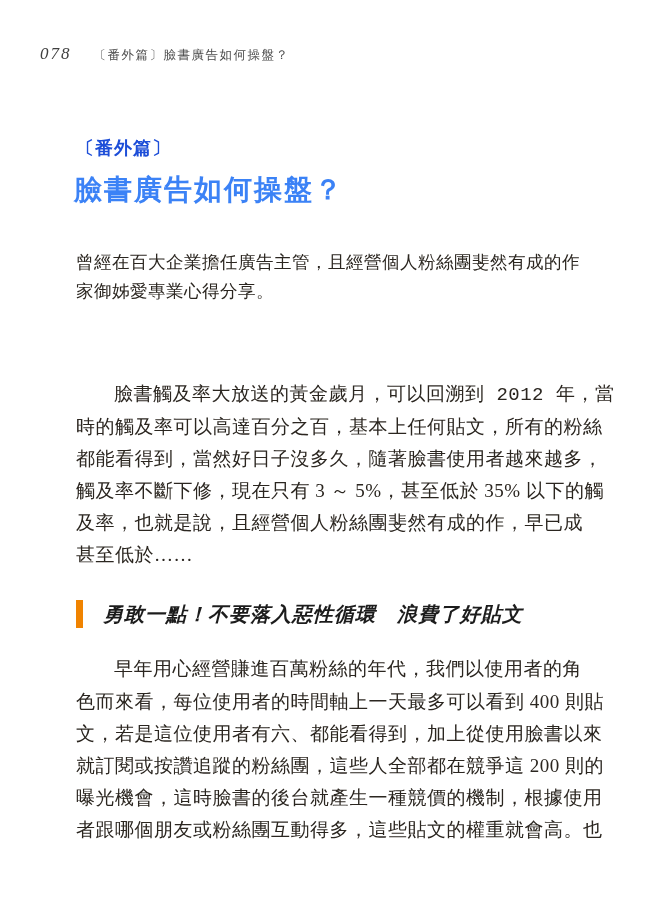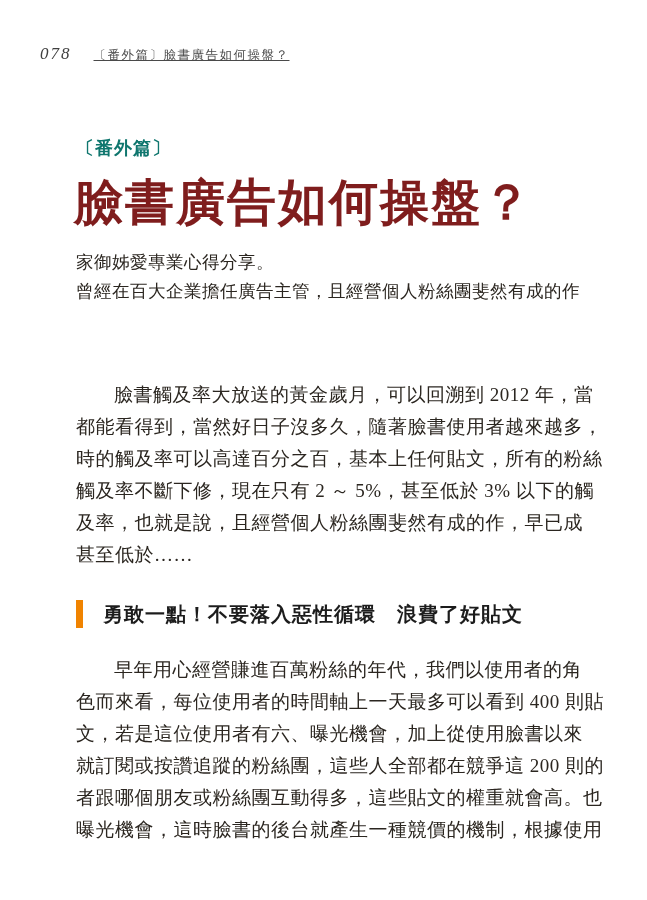--- a/index.html
+++ b/index.html
@@ -33,44 +33,43 @@
     font-style: italic;
     font-size: 17px;
     letter-spacing: 2px;
     color: #3f3f3f;
   }
   .running-title {
     margin-left: 22px;
     font-size: 12.5px;
     letter-spacing: 1.5px;
     color: #4a4a4a;
-    text-decoration: underline;
   }
 
   
   .kicker {
     position: absolute;
     top: 136px;
     left: 76px;
     font-family: "Liberation Sans", "DejaVu Sans", sans-serif;
     font-weight: bold;
     font-size: 18px;
     letter-spacing: 1px;
-    color: #0f766e;
+    color: #1d4ed8;
     text-align: center;
   }
   .article-title {
     position: absolute;
     top: 172px;
     left: 74px;
     font-family: "Liberation Sans", "DejaVu Sans", sans-serif;
     font-weight: bold;
-    font-size: 49px;
+    font-size: 28px;
     letter-spacing: 2px;
-    color: #7f1d1d;
+    color: #3b82f6;
     line-height: 1.25;
   }
 
   
   .lede {
     position: absolute;
     top: 248px;
     left: 76px;
     width: 510px;
     font-size: 17.5px;
@@ -85,21 +84,21 @@
     left: 76px;
     width: 510px;
     font-size: 19px;
     line-height: 32px;
     letter-spacing: 0.5px;
     color: #2b2620;
   }
   .paragraph-1 { top: 379px; }
   .paragraph-2 { top: 654px; }
   .para-line { white-space: nowrap; }
-  .para-line.indent { text-indent: 2em; }
+  .para-line.indent { text-indent: 2em; font-family: Liberation Mono, monospace; }
 
   
   .section-heading {
     position: absolute;
     top: 600px;
     left: 76px;
     display: flex;
     align-items: center;
   }
   .heading-bar {
@@ -109,57 +108,58 @@
     margin-right: 20px;
     flex: 0 0 auto;
   }
   .heading-text {
     font-family: "Liberation Sans", "DejaVu Sans", sans-serif;
     font-weight: bold;
     font-size: 20px;
     letter-spacing: 1px;
     color: #1c1c1c;
     white-space: nowrap;
+    font-style: italic;
   }
 </style>
 </head>
 <body>
 
 <div class="page">
 
   <div class="running-header">
     <span class="page-number">078</span>
     <span class="running-title">〔番外篇〕臉書廣告如何操盤？</span>
   </div>
 
   <div class="kicker">〔番外篇〕</div>
 
   <h1 class="article-title" style="margin:0;">臉書廣告如何操盤？</h1>
 
   <div class="lede">
+    <div class="para-line">曾經在百大企業擔任廣告主管，且經營個人粉絲團斐然有成的作</div>
     <div class="para-line">家御姊愛專業心得分享。</div>
-    <div class="para-line">曾經在百大企業擔任廣告主管，且經營個人粉絲團斐然有成的作</div>
   </div>
 
   <div class="paragraph paragraph-1">
     <div class="para-line indent">臉書觸及率大放送的黃金歲月，可以回溯到 2012 年，當</div>
+    <div class="para-line">時的觸及率可以高達百分之百，基本上任何貼文，所有的粉絲</div>
     <div class="para-line">都能看得到，當然好日子沒多久，隨著臉書使用者越來越多，</div>
-    <div class="para-line">時的觸及率可以高達百分之百，基本上任何貼文，所有的粉絲</div>
-    <div class="para-line">觸及率不斷下修，現在只有 2 ～ 5%，甚至低於 3% 以下的觸</div>
+    <div class="para-line">觸及率不斷下修，現在只有 3 ～ 5%，甚至低於 35% 以下的觸</div>
     <div class="para-line">及率，也就是說，且經營個人粉絲團斐然有成的作，早已成</div>
     <div class="para-line">甚至低於……</div>
   </div>
 
   <div class="section-heading">
     <span class="heading-bar"></span>
     <span class="heading-text">勇敢一點！不要落入惡性循環　浪費了好貼文</span>
   </div>
 
   <div class="paragraph paragraph-2">
     <div class="para-line indent">早年用心經營賺進百萬粉絲的年代，我們以使用者的角</div>
     <div class="para-line">色而來看，每位使用者的時間軸上一天最多可以看到 400 則貼</div>
-    <div class="para-line">文，若是這位使用者有六、曝光機會，加上從使用臉書以來</div>
+    <div class="para-line">文，若是這位使用者有六、都能看得到，加上從使用臉書以來</div>
     <div class="para-line">就訂閱或按讚追蹤的粉絲團，這些人全部都在競爭這 200 則的</div>
+    <div class="para-line">曝光機會，這時臉書的後台就產生一種競價的機制，根據使用</div>
     <div class="para-line">者跟哪個朋友或粉絲團互動得多，這些貼文的權重就會高。也</div>
-    <div class="para-line">曝光機會，這時臉書的後台就產生一種競價的機制，根據使用</div>
   </div>
 
 </div>
 
 </body></html>

